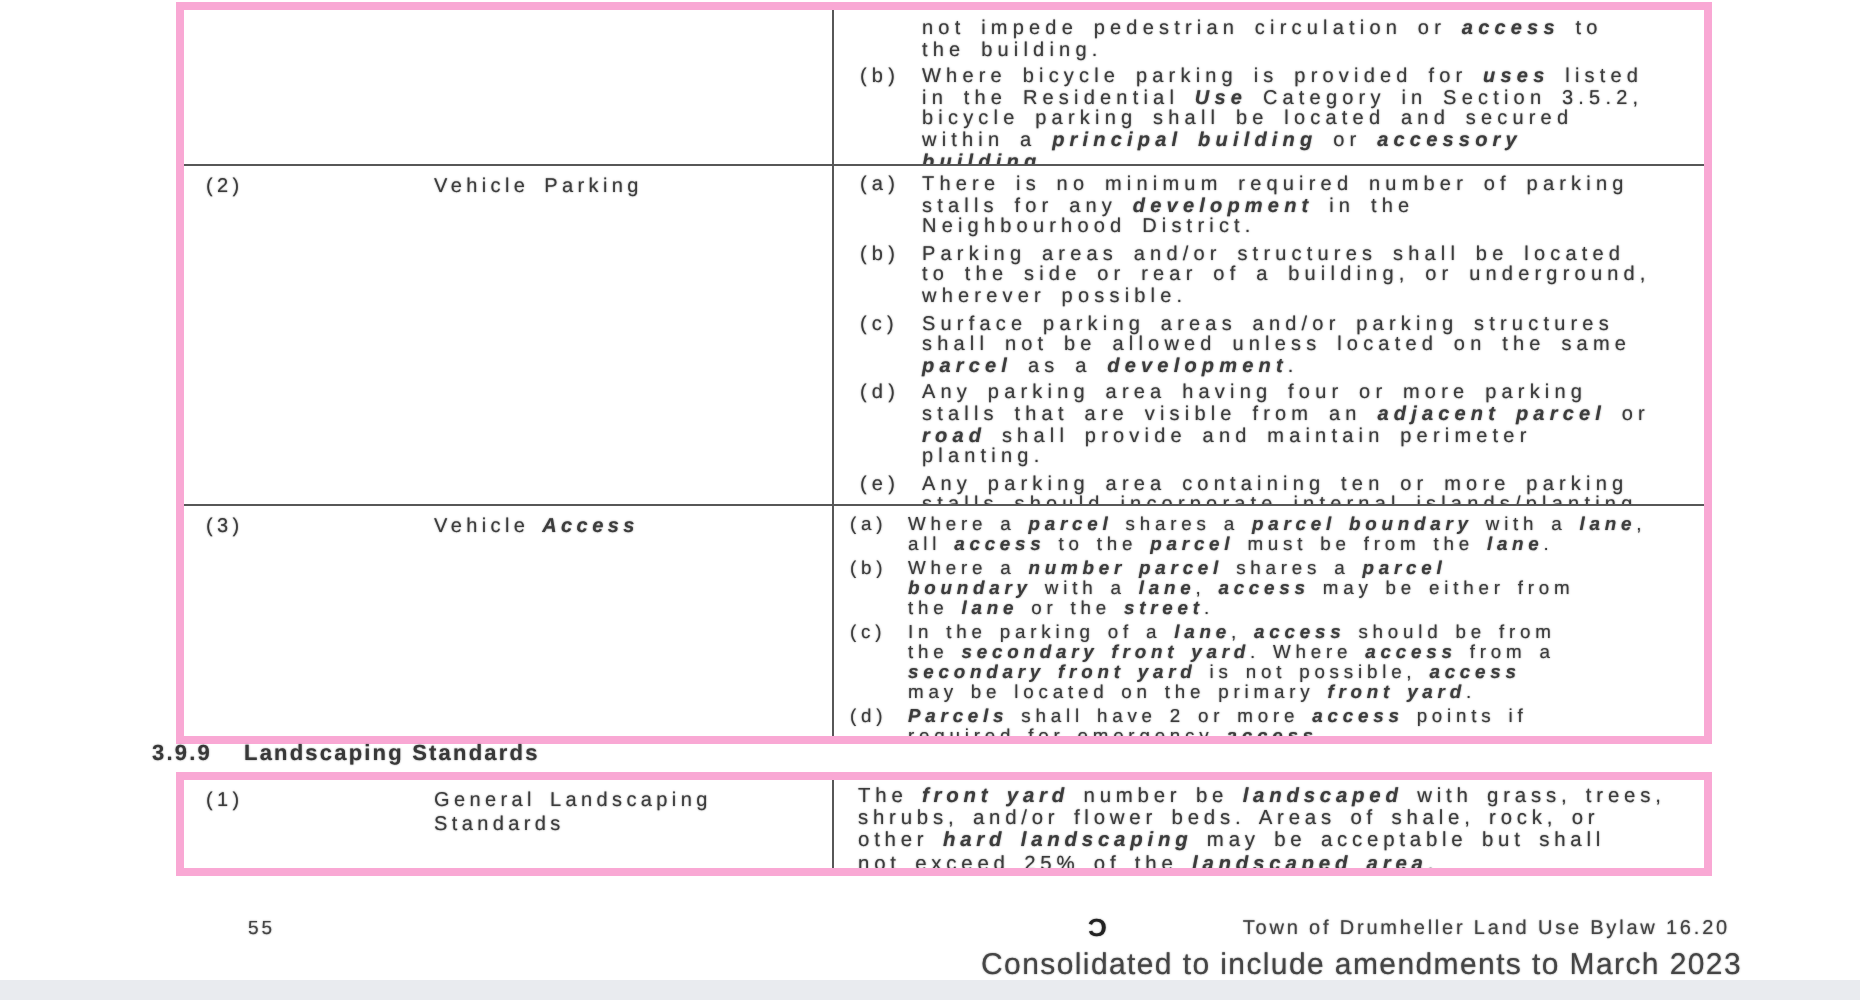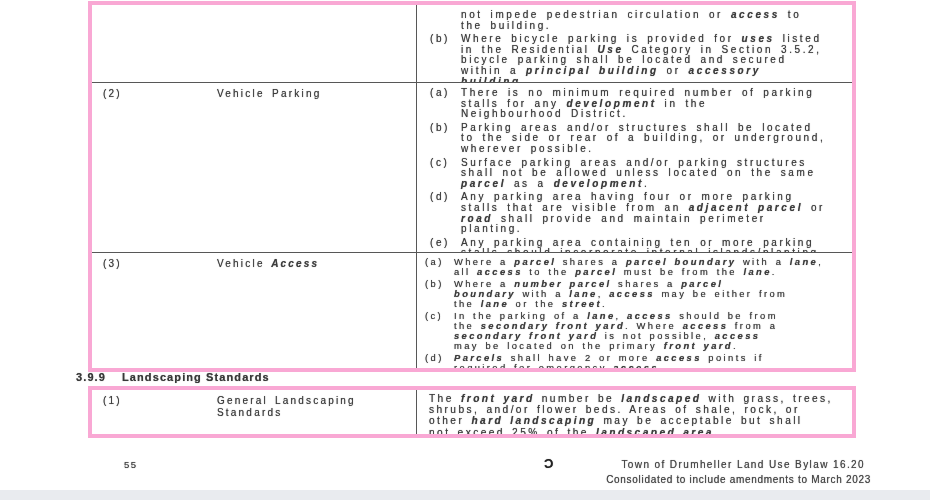--- a/index.html
+++ b/index.html
@@ -39,21 +39,21 @@
   .em{font-weight:bold;font-style:italic;}
   
   .heading{position:absolute;left:60px;top:371px;display:flex;font-weight:bold;
            font-size:11px;letter-spacing:1.1px;color:#383838;text-align:center;}
   .h-num{width:62px;flex:none;}
   
   .footer span{position:absolute;color:#454545;}
   #pageno{left:76px;top:459px;font-size:9.5px;letter-spacing:1.5px;margin-left:48px;}
   #logo{left:544px;top:456px;font-size:13px;font-weight:bold;color:#222;transform:scaleY(.95);}
   #fline1{right:65px;top:459px;font-size:10px;letter-spacing:1.4px;}
-  #fline2{right:59px;top:474px;font-size:10px;letter-spacing:0.7px;}
+  #fline2{right:59px;top:474px;font-size:15px;letter-spacing:0.7px;}
   
   #scanband{position:absolute;left:0;top:490px;width:930px;height:10px;background:#e9ebef;}
 </style>
 </head>
 <body>
 
 <div class="canvas">
 
   <div class="table" id="table1">
       <div class="row r-a">

